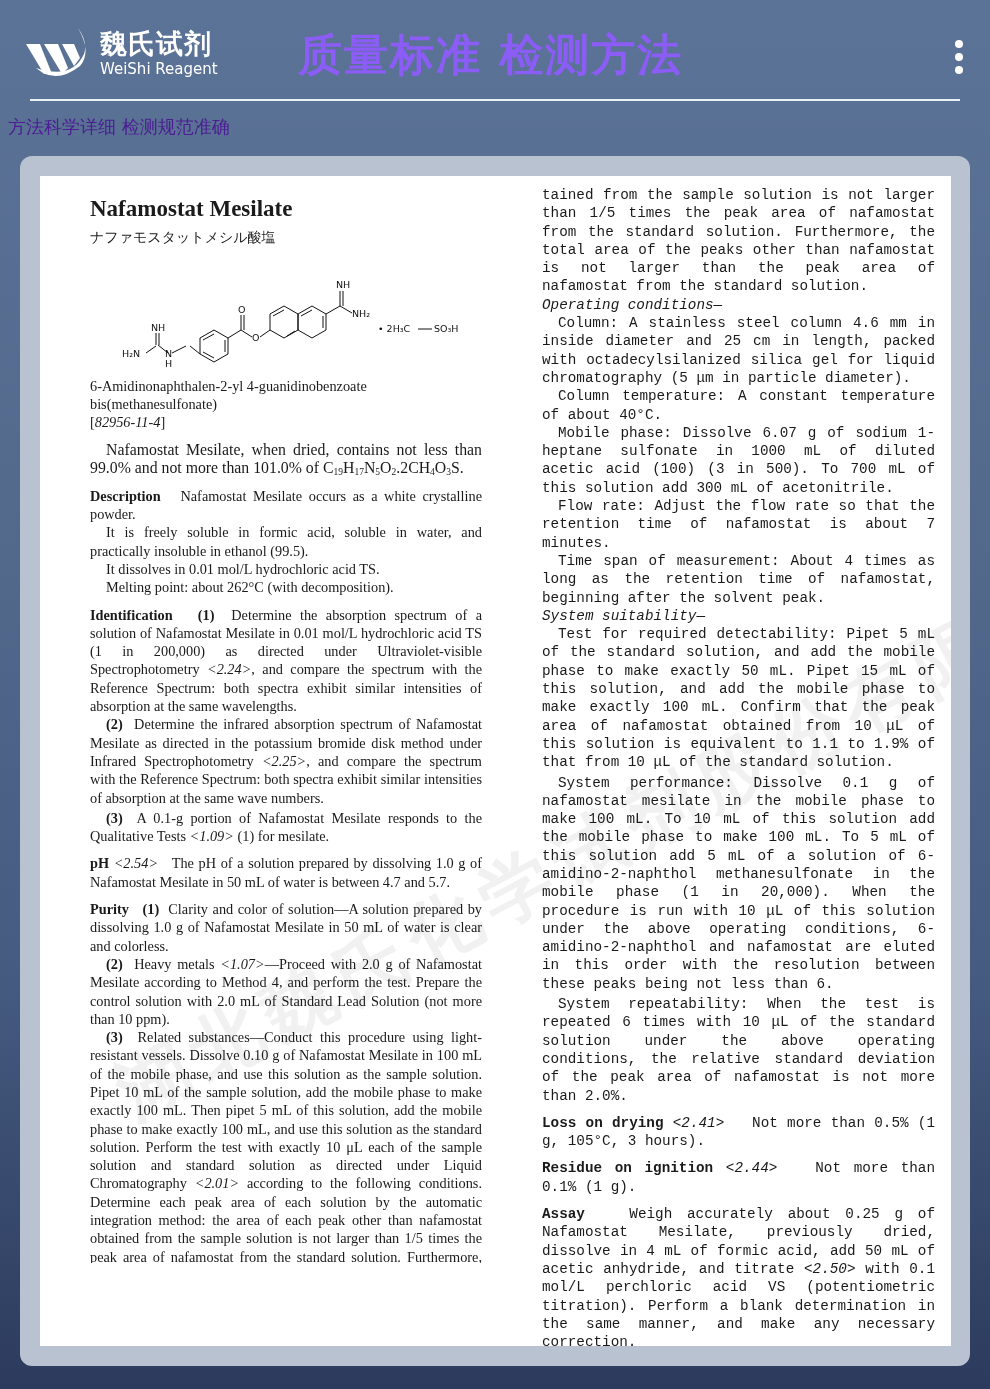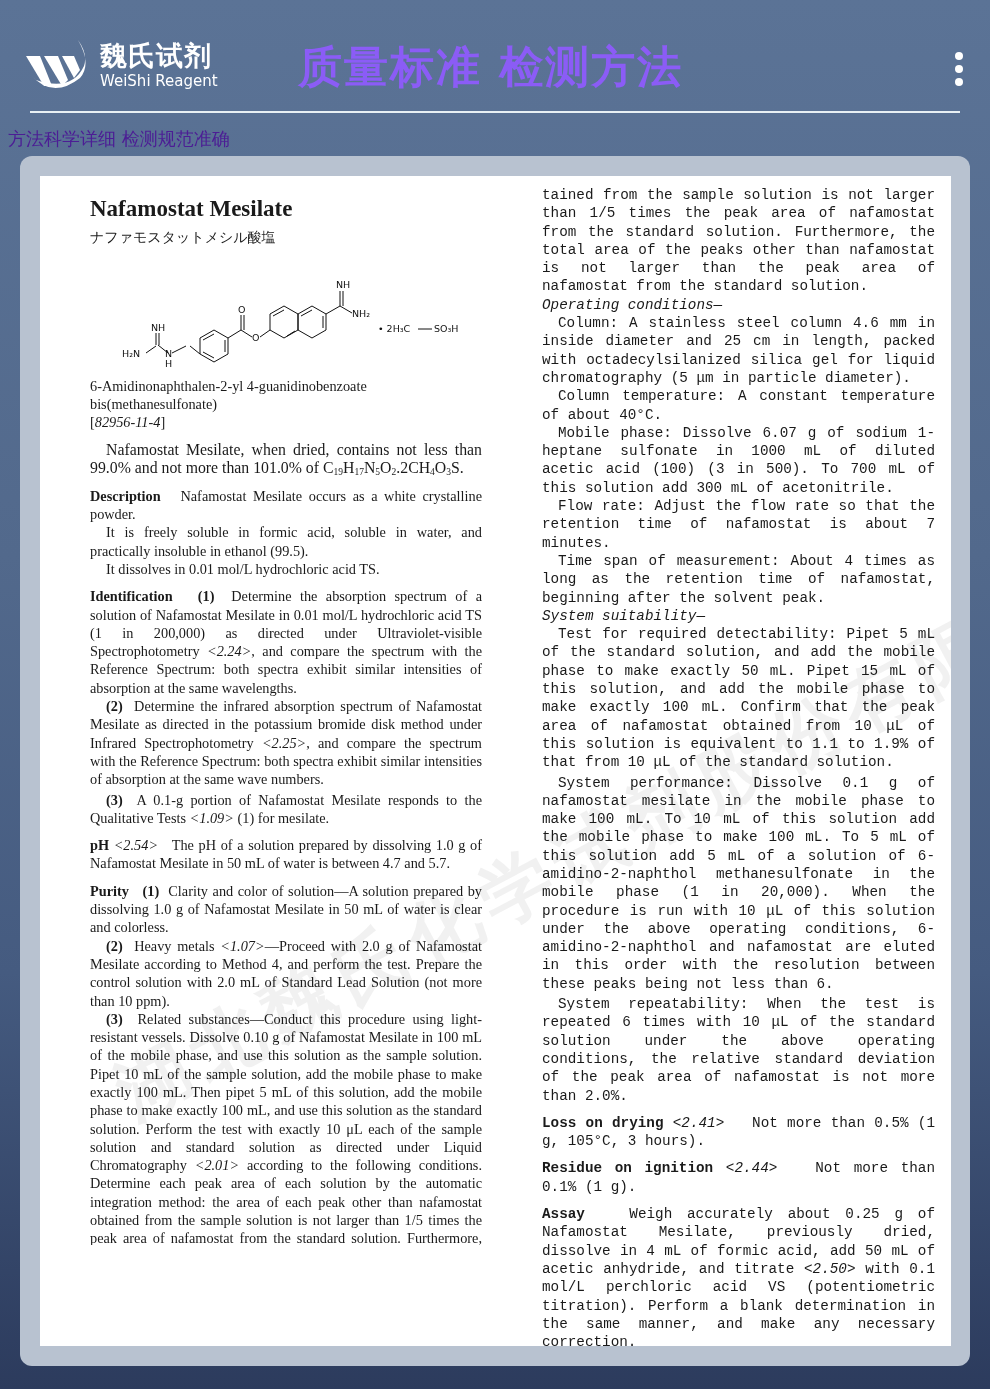--- a/index.html
+++ b/index.html
@@ -1,21 +1,21 @@
 <!DOCTYPE html>
 <html><head>
 <meta charset="utf-8">
 <style>
   html, body { margin:0; padding:0; }
   body {
     width:990px; height:1389px; overflow:hidden; position:relative;
     background: linear-gradient(180deg, #5b7396 0%, #52698c 40%, #455b80 70%, #2c3b5d 100%);
     font-family: "Liberation Serif", "DejaVu Serif", serif;
   }
-  .header { position:absolute; left:0; top:16px; width:990px; height:155px; }
+  .header { position:absolute; left:0; top:4px; width:990px; height:155px; }
   .logo { position:absolute; left:22px; top:16px; width:200px; height:64px; }
   .logo-mark { position:absolute; left:0; top:2px; width:72px; height:60px; }
   .logo-cn { position:absolute; left:78px; top:6px; color:#fff; font-family:"DejaVu Sans", sans-serif; font-size:27px; font-weight:bold; letter-spacing:1px; }
   .logo-en { position:absolute; left:78px; top:40px; color:#fff; font-family:"DejaVu Sans", sans-serif; font-size:15px;text-align:center; }
   .main-title { position:absolute; left:298px; top:22px; color:#8b5cf6; font-family:"DejaVu Sans", sans-serif; font-size:44px; font-weight:bold; letter-spacing:2px; }
   .more-btn { position:absolute; right:24px; top:36px; width:14px; height:36px; cursor:pointer; }
   .more-btn span { display:block; width:8px; height:8px; border-radius:50%; background:#fff; margin:0 auto 5px; }
   .divider { position:absolute; left:30px; top:95px; width:930px; height:2px; background:#e8f0f4; }
   .subtitle { position:absolute; left:0; top:111px; width:990px; color:#4c1d95; font-family:"DejaVu Sans", sans-serif; font-size:18px;padding-left:8px; }
   .frame { position:absolute; left:20px; top:156px; width:950px; height:1210px; background:#b8c2d0; border-radius:12px; }
@@ -120,20 +120,21 @@
 
     <p>6-Amidinonaphthalen-2-yl 4-guanidinobenzoate</p>
     <p>bis(methanesulfonate)</p>
     <p>[<i>82956-11-4</i>]</p>
 
     <p class="ind big gap" style="margin-top:16px"><span>Nafamostat Mesilate, when dried, contains not less than 99.0% and not more than 101.0% of</span> C<sub>19</sub>H<sub>17</sub>N<sub>5</sub>O<sub>2</sub>.2CH<sub>4</sub>O<sub>3</sub>S.</p>
 
     <p class="gap"><b>Description</b>&nbsp;&nbsp; <span>Nafamostat Mesilate occurs as a white crystalline powder.</span></p>
     <p class="ind">It is freely soluble in formic acid, soluble in water, and practically insoluble in ethanol (99.5).</p>
     <p class="ind">It dissolves in 0.01 mol/L hydrochloric acid TS.</p>
+    <p class="ind">Melting point: about 262°C (with decomposition).</p>
 
     <p class="gap"><b>Identification</b>&nbsp;&nbsp; <b>(1)</b>&nbsp; <span>Determine the absorption spectrum of a solution of Nafamostat Mesilate in 0.01 mol/L hydrochloric acid TS (1 in 200,000) as directed under Ultraviolet-visible Spectrophotometry </span><i>&lt;2.24&gt;</i><span>, and compare the spectrum with the Reference Spectrum: both spectra exhibit similar intensities of absorption at the same wavelengths.</span></p>
     <p class="ind"><b>(2)</b>&nbsp; <span>Determine the infrared absorption spectrum of Nafamostat Mesilate as directed in the potassium bromide disk method under Infrared Spectrophotometry </span><i>&lt;2.25&gt;</i><span>, and compare the spectrum with the Reference Spectrum: both spectra exhibit similar intensities of absorption at the same wave numbers.</span></p>
     <p class="ind" style="margin-top:2px"><b>(3)</b>&nbsp; <span>A 0.1-g portion of Nafamostat Mesilate responds to the Qualitative Tests </span><i>&lt;1.09&gt;</i><span> (1) for mesilate.</span></p>
 
     <p class="gap"><b>pH</b> <i>&lt;2.54&gt;</i>&nbsp;&nbsp; <span>The pH of a solution prepared by dissolving 1.0 g of Nafamostat Mesilate in 50 mL of water is between 4.7 and 5.7.</span></p>
 
     <p class="gap"><b>Purity</b>&nbsp;&nbsp; <b>(1)</b>&nbsp; <span>Clarity and color of solution—A solution prepared by dissolving 1.0 g of Nafamostat Mesilate in 50 mL of water is clear and colorless.</span></p>
     <p class="ind"><b>(2)</b>&nbsp; <span>Heavy metals </span><i>&lt;1.07&gt;</i><span>—Proceed with 2.0 g of Nafamostat Mesilate according to Method 4, and perform the test. Prepare the control solution with 2.0 mL of Standard Lead Solution (not more than 10 ppm).</span></p>
     <p class="ind" style="height:235px;overflow:hidden"><b>(3)</b>&nbsp; <span>Related substances—Conduct this procedure using light-resistant vessels. Dissolve 0.10 g of Nafamostat Mesilate in 100 mL of the mobile phase, and use this solution as the sample solution. Pipet 10 mL of the sample solution, add the mobile phase to make exactly 100 mL. Then pipet 5 mL of this solution, add the mobile phase to make exactly 100 mL, and use this solution as the standard solution. Perform the test with exactly 10 μL each of the sample solution and standard solution as directed under Liquid Chromatography </span><i>&lt;2.01&gt;</i><span> according to the following conditions. Determine each peak area of each solution by the automatic integration method: the area of each peak other than nafamostat obtained from the sample solution is not larger than 1/5 times the peak area of nafamostat from the standard solution. Furthermore, the total area of the peaks other than nafamostat is not larger than the peak area of nafamostat from the standard solution.</span></p>

